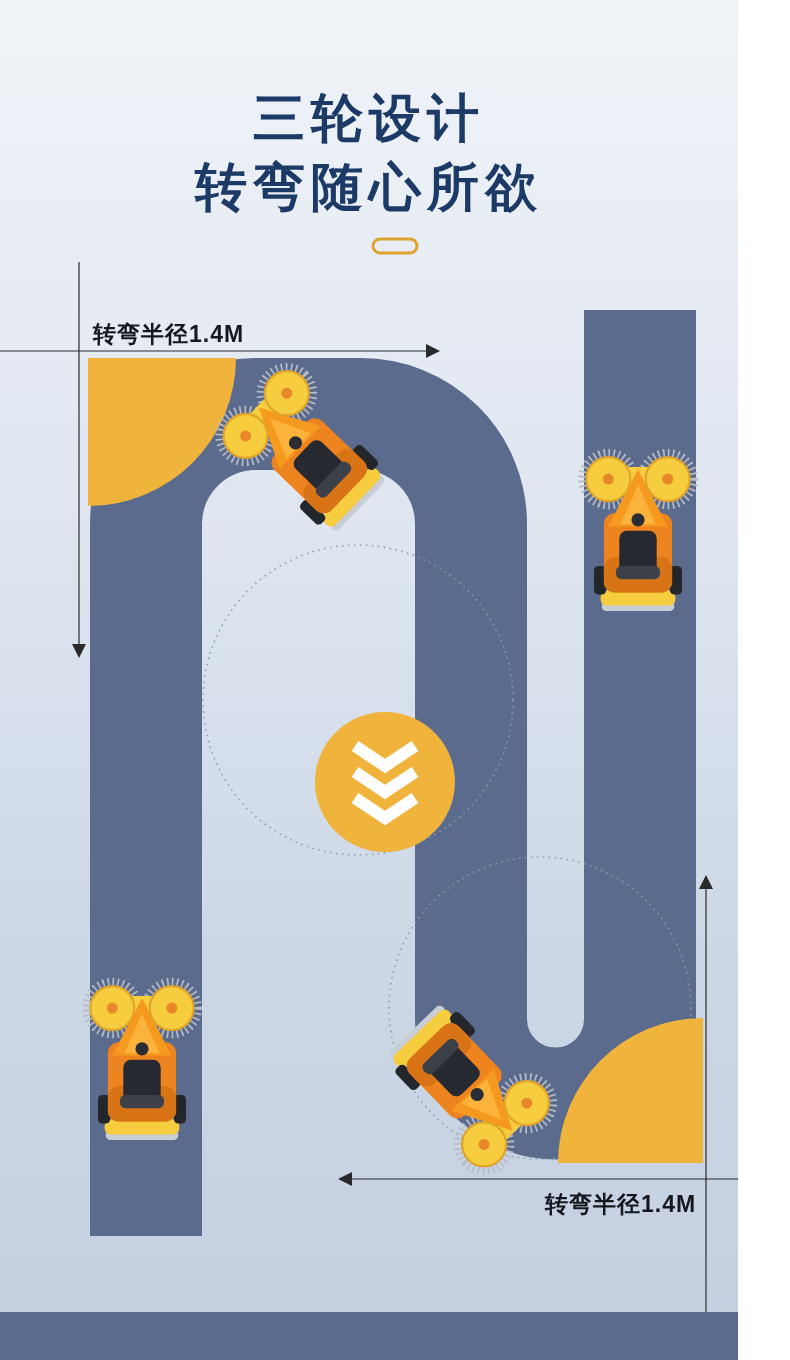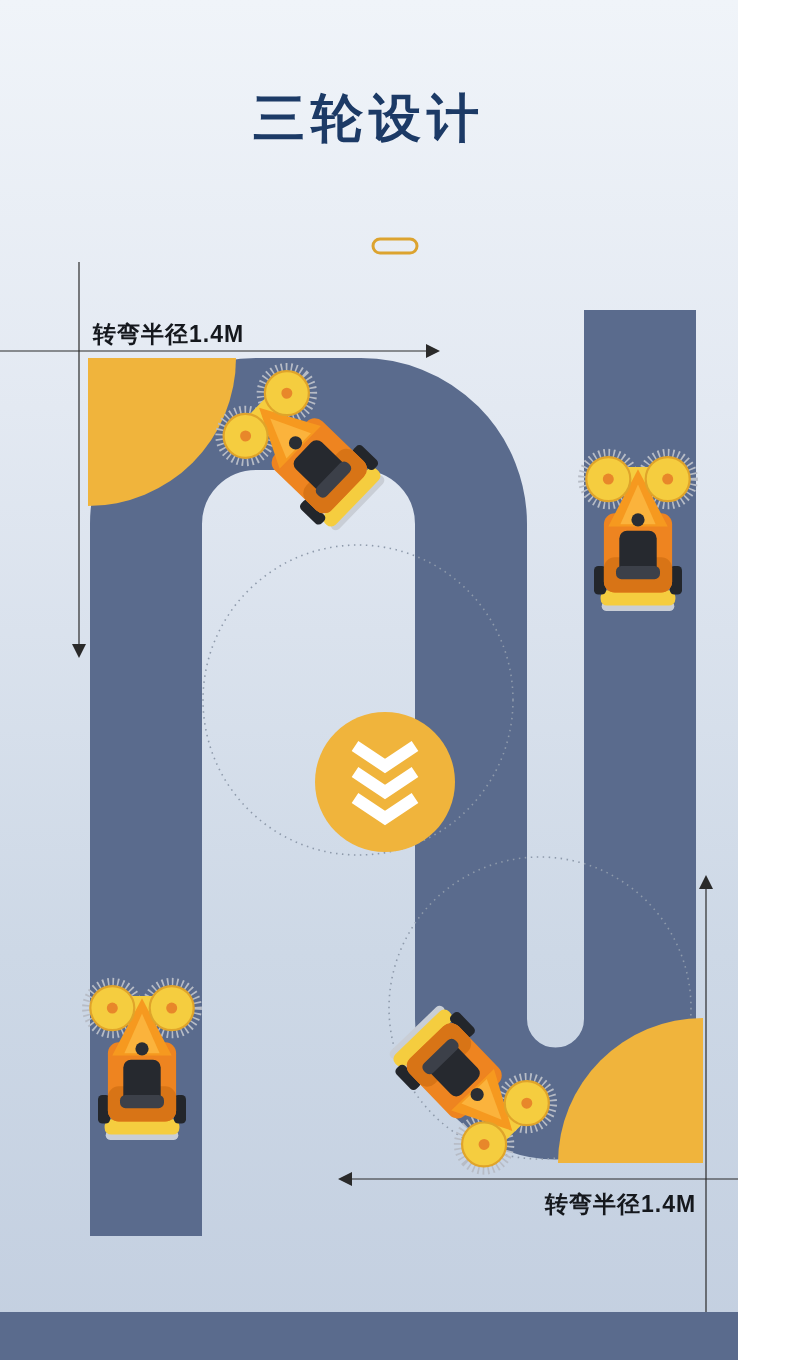--- a/index.html
+++ b/index.html
@@ -19,20 +19,21 @@
   svg.diagram{position:absolute;left:0;top:0;z-index:1;}
   .meas-text{font-size:23px;font-weight:600;fill:#15181d;letter-spacing:1px;}
 </style>
 </head>
 <body>
 
 <div class="canvas">
 
   <div class="title-block">
     <div class="title-line">三轮设计</div>
+    <div class="title-line">转弯随心所欲</div>
   </div>
 
   <svg class="diagram" width="790" height="1360" viewBox="0 0 790 1360">
 
     <defs>
 
       <g id="sweeper">
 
         <circle cx="-27" cy="-49" r="24" fill="none" stroke="#b7bcc6" stroke-width="7" stroke-dasharray="1.5 3"></circle>
         <circle cx="27" cy="-49" r="24" fill="none" stroke="#b7bcc6" stroke-width="7" stroke-dasharray="1.5 3"></circle>

